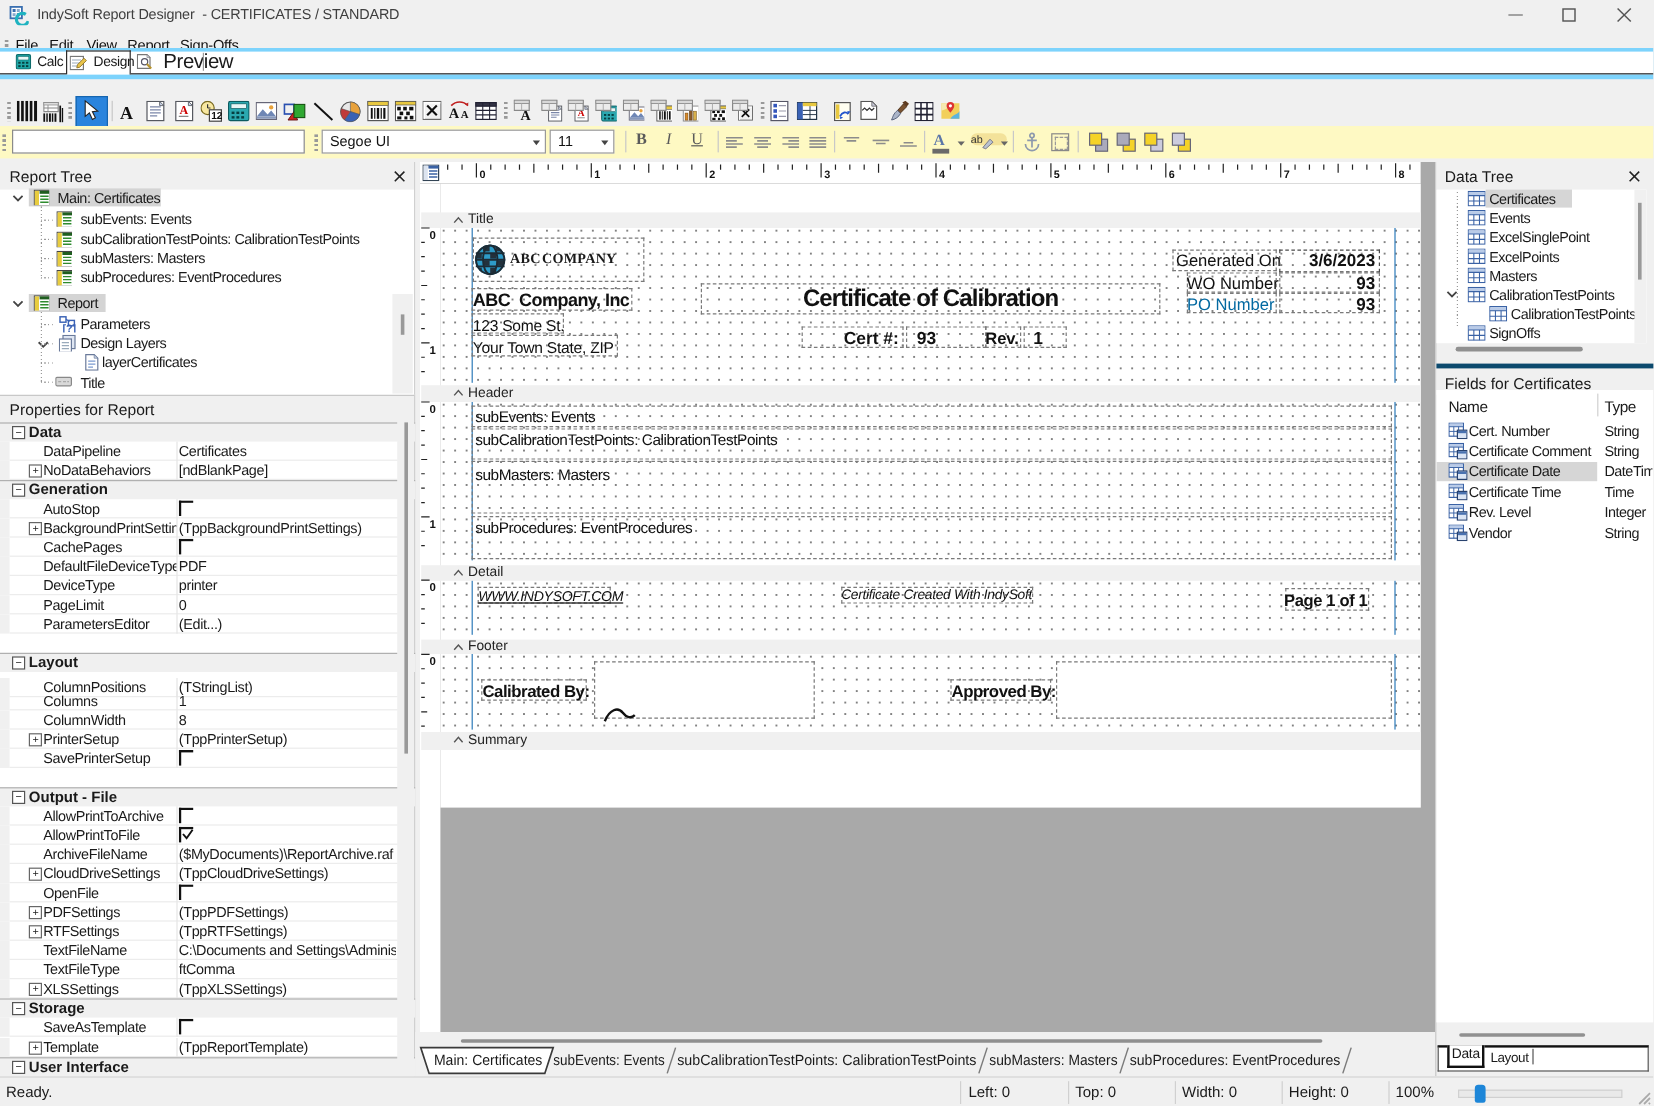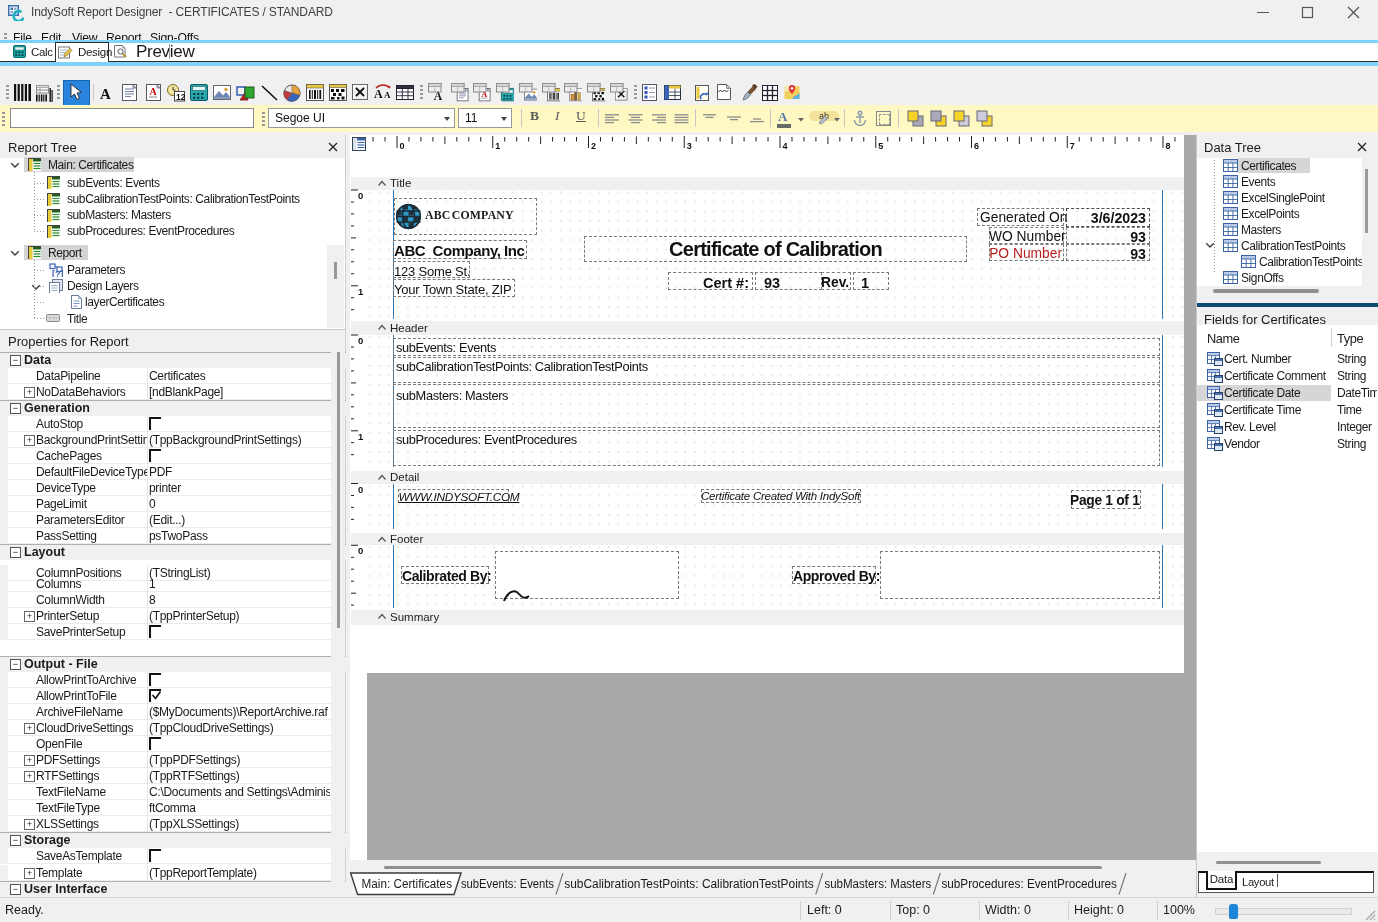--- a/index.html
+++ b/index.html
@@ -465,21 +465,21 @@
           <line x1="3" y1="1" x2="11" y2="1"></line>
           <line x1="0" y1="3.6" x2="14" y2="3.6"></line>
         </g>
       </svg>
       <div class="sep" style="left:770px;top:4px;height:18px"></div>
       <div class="a" style="left:778px;top:4px;font-size:13px;font-weight:bold;color:#5b76a8;font-family:Liberation Serif">A</div>
       <div class="a" style="left:777px;top:19px;width:14px;height:4px;background:#6a6a6a"></div>
       <svg class="a" style="left:797px;top:12px" width="8" height="6">
         <path d="M1 1 l3 3.5 3-3.5z" fill="#666"></path>
       </svg>
-      <div class="a" style="left:809px;top:6px;width:30px;height:10px;background:#f3e29a;border-radius:5px;font-size:9px;text-align:center;line-height:10px;color:#333">ab</div>
+      <div class="a" style="left:809px;top:6px;width:30px;height:10px;background:#f3e29a;border-radius:5px;font-size:9px;text-align:left;line-height:10px;color:#333">ab</div>
       <svg class="a" style="left:817px;top:8px" width="12" height="12">
         <path d="M2 10 L8 3 l2.5 2.5 L4.5 11z" fill="#b9c2d0" stroke="#778" stroke-width="0.8"></path>
       </svg>
       <svg class="a" style="left:833px;top:12px" width="8" height="6">
         <path d="M1 1 l3 3.5 3-3.5z" fill="#666"></path>
       </svg>
       <div class="sep" style="left:844px;top:4px;height:18px"></div>
       <svg class="a" style="left:853px;top:5px" width="14" height="17" viewBox="0 0 14 17">
         <g stroke="#8d99ad" stroke-width="1.4" fill="none">
           <circle cx="7" cy="3" r="1.8"></circle>
@@ -712,27 +712,20 @@
         <div style="position:absolute;left:147px;top:0;width:1px;height:16.03px;background:#e4e4e4"></div>
         <span class="n">PageLimit</span>
         <span class="v">0</span>
       </div>
       <div class="prow" style="top:182.8px">
         <div style="position:absolute;left:0;top:0;width:8px;height:16.03px;background:#f0f0f0"></div>
         <div style="position:absolute;left:8px;top:15.03px;width:330px;height:1px;background:#ececec"></div>
         <div style="position:absolute;left:147px;top:0;width:1px;height:16.03px;background:#e4e4e4"></div>
         <span class="n">ParametersEditor</span>
         <span class="v">(Edit...)</span>
-      </div>
-      <div class="prow" style="top:198.8px">
-        <div style="position:absolute;left:0;top:0;width:8px;height:16.03px;background:#f0f0f0"></div>
-        <div style="position:absolute;left:8px;top:15.03px;width:330px;height:1px;background:#ececec"></div>
-        <div style="position:absolute;left:147px;top:0;width:1px;height:16.03px;background:#e4e4e4"></div>
-        <span class="n">PassSetting</span>
-        <span class="v">psTwoPass</span>
       </div>
       <div class="pcat" style="top:214.9px;height:15.0px">
         <span class="pm">−</span>
         <span class="t">Layout</span>
       </div>
       <div class="prow" style="top:236px">
         <div style="position:absolute;left:0;top:0;width:8px;height:16.03px;background:#f0f0f0"></div>
         <div style="position:absolute;left:8px;top:15.03px;width:330px;height:1px;background:#ececec"></div>
         <div style="position:absolute;left:147px;top:0;width:1px;height:16.03px;background:#e4e4e4"></div>
         <span class="n">ColumnPositions</span>
@@ -1096,21 +1089,21 @@
       <div class="ptxt" style="left:511px;top:139.5px;font-size:14.5px;font-weight:bold;color:#111;">1</div>
       <div class="dash" style="left:627px;top:72.5px;width:87px;height:18.5px;border:1px dashed #7a7a7a;box-sizing:border-box"></div>
       <div class="ptxt" style="left:630px;top:75px;font-size:13.8px;font-weight:normal;color:#111;width:82px;text-align:right">Generated On</div>
       <div class="dash" style="left:716px;top:72.5px;width:84px;height:19px;border:1.5px dashed #4a4a4a;box-sizing:border-box"></div>
       <div class="ptxt" style="left:716px;top:75px;font-size:14.2px;font-weight:bold;color:#111;width:80px;text-align:right">3/6/2023</div>
       <div class="dash" style="left:639px;top:92px;width:75px;height:16.5px;border:1px dashed #7a7a7a;box-sizing:border-box"></div>
       <div class="ptxt" style="left:639px;top:93.5px;font-size:13.8px;font-weight:normal;color:#111;width:73px;text-align:right">WO Number</div>
       <div class="dash" style="left:716px;top:92px;width:84px;height:16.5px;border:1px dashed #7a7a7a;box-sizing:border-box"></div>
       <div class="ptxt" style="left:716px;top:93.5px;font-size:14.2px;font-weight:bold;color:#111;width:80px;text-align:right">93</div>
       <div class="dash" style="left:639px;top:109px;width:75px;height:16.5px;border:1px dashed #7a7a7a;box-sizing:border-box"></div>
-      <div class="ptxt" style="left:639px;top:110.5px;font-size:13.8px;font-weight:normal;color:#b91c1c;width:73px;text-align:right">PO Number</div>
+      <div class="ptxt" style="left:639px;top:110.5px;font-size:13.8px;font-weight:normal;color:#0369a1;width:73px;text-align:right">PO Number</div>
       <div class="dash" style="left:716px;top:109px;width:84px;height:16.5px;border:1px dashed #7a7a7a;box-sizing:border-box"></div>
       <div class="ptxt" style="left:716px;top:110.5px;font-size:14.2px;font-weight:bold;color:#111;width:80px;text-align:right">93</div>
       <div class="dash" style="left:42.5px;top:203px;width:767px;height:18px;border:1px dashed #7a7a7a;box-sizing:border-box"></div>
       <div class="ptxt" style="left:46px;top:205px;font-size:12.8px;font-weight:normal;color:#111;letter-spacing:-0.35px">subEvents: Events</div>
       <div class="dash" style="left:42.5px;top:222px;width:767px;height:26px;border:1px dashed #7a7a7a;box-sizing:border-box"></div>
       <div class="ptxt" style="left:46px;top:224px;font-size:12.8px;font-weight:normal;color:#111;letter-spacing:-0.35px">subCalibrationTestPoints: CalibrationTestPoints</div>
       <div class="dash" style="left:42.5px;top:249px;width:767px;height:44px;border:1px dashed #7a7a7a;box-sizing:border-box"></div>
       <div class="ptxt" style="left:46px;top:253px;font-size:12.8px;font-weight:normal;color:#111;letter-spacing:-0.35px">subMasters: Masters</div>
       <div class="dash" style="left:42.5px;top:294.5px;width:767px;height:36.5px;border:1px dashed #7a7a7a;box-sizing:border-box"></div>
       <div class="ptxt" style="left:46px;top:296.5px;font-size:12.8px;font-weight:normal;color:#111;letter-spacing:-0.35px">subProcedures: EventProcedures</div>

